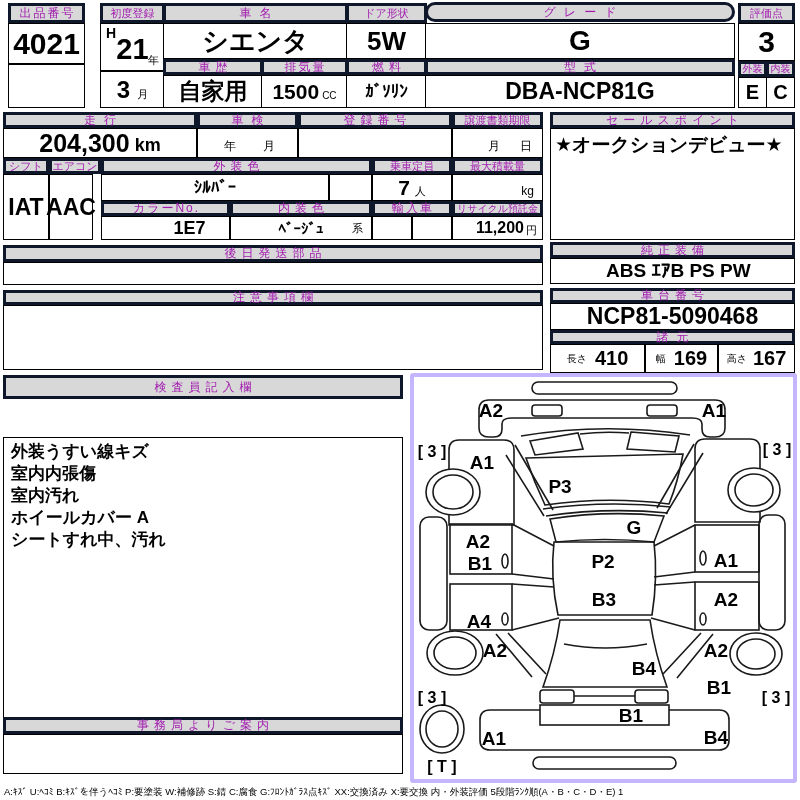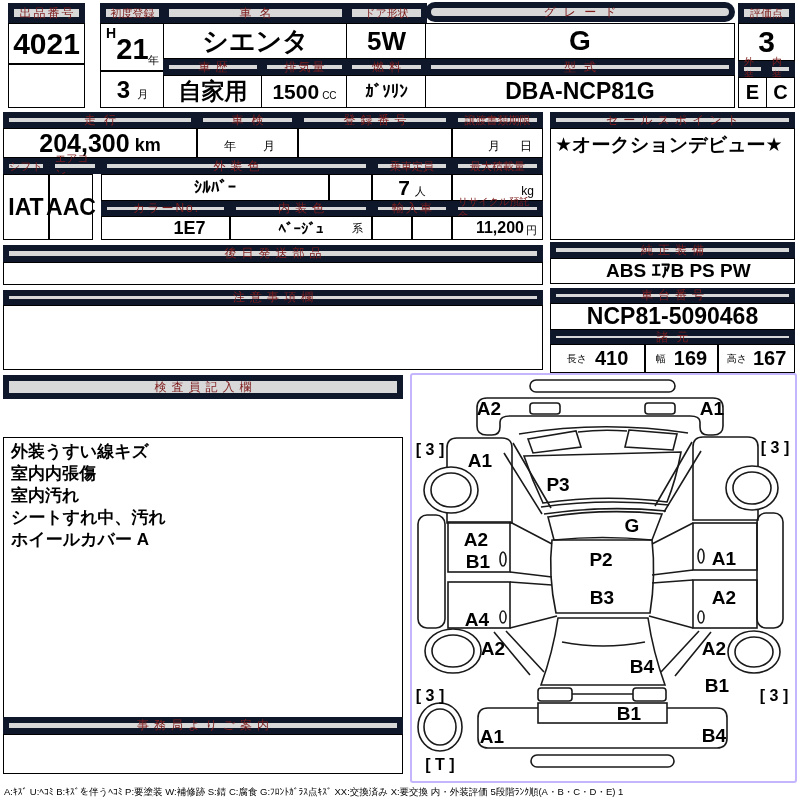--- a/index.html
+++ b/index.html
@@ -1,19 +1,19 @@
 <!DOCTYPE html>
 <html><head>
 <meta charset="utf-8">
 <style>
   html,body{margin:0;padding:0;background:#fff;}
   #sheet{position:relative;width:800px;height:800px;background:#fff;overflow:hidden;
          font-family:"Liberation Sans","DejaVu Sans",sans-serif;color:#000;}
-  .hdr{position:absolute;box-sizing:border-box;border:6px solid #0f172a;background:#d8d8d8;
-       display:flex;align-items:center;justify-content:center;font-size:12px;color:#7f1d1d;}
+  .hdr{position:absolute;box-sizing:border-box;border:3px solid #0f172a;background:#d8d8d8;
+       display:flex;align-items:center;justify-content:center;font-size:12px;color:#a21caf;}
   .cell{position:absolute;box-sizing:border-box;border:1px solid #000;background:#fff;
         display:flex;align-items:center;justify-content:center;}
   .b{font-weight:bold;}
   .ls2{letter-spacing:2px;text-indent:2px;}
   .ls5{letter-spacing:5px;text-indent:5px;}
   .ls8{letter-spacing:8px;text-indent:8px;}
   .small{font-size:11px;font-weight:normal;}
   .notes{flex-direction:column;align-items:flex-start;justify-content:flex-start;
          padding:3px 7px;font-size:17px;font-weight:bold;line-height:22px;}
   .legend{position:absolute;left:4px;top:786px;width:792px;font-size:9.5px;white-space:nowrap;}
@@ -147,27 +147,27 @@
   <div class="cell" style="left:718px;top:344px;width:77px;height:29px;gap:6px;">
     <span style="font-size:10px;">高さ</span>
     <span class="b" style="font-size:20px;">167</span>
   </div>
 
   <div class="hdr ls5" style="left:3px;top:375px;width:400px;height:24px;">検査員記入欄</div>
   <div class="cell notes" style="left:3px;top:393px;width:400px;height:320px;margin-top:44px;">
     <span>外装うすい線キズ</span>
     <span>室内内張傷</span>
     <span>室内汚れ</span>
+    <span>ホイールカバー A</span>
     <span>シートすれ中、汚れ</span>
-    <span>ホイールカバー A</span>
   </div>
   <div class="hdr ls5" style="left:3px;top:717px;width:400px;height:17px;">事務局よりご案内</div>
   <div class="cell" style="left:3px;top:734px;width:400px;height:40px;"></div>
 
-  <div style="position:absolute;left:410px;top:373px;width:387px;height:410px;box-sizing:border-box;border:2px solid #c4b5fd;border-radius:3px;">
+  <div style="position:absolute;left:410px;top:373px;width:387px;height:410px;box-sizing:border-box;border:4px solid #c4b5fd;border-radius:3px;">
     <svg width="383" height="406" viewBox="412 375 383 406">
       <g fill="none" stroke="#1a1a1a" stroke-width="1.6">
 
         <rect x="530" y="380" width="145" height="12" rx="6"></rect>
 
         <path d="M 487 398 L 713 398 Q 723 398 723 408 L 723 426 Q 723 435 713 435 L 708 435 Q 700 435 700 427 L 700 422 Q 700 416 690 416 L 510 416 Q 500 416 500 422 L 500 427 Q 500 435 492 435 L 487 435 Q 477 435 477 426 L 477 408 Q 477 398 487 398 Z"></path>
         <rect x="530" y="403" width="30" height="11" rx="3"></rect>
         <rect x="645" y="403" width="30" height="11" rx="3"></rect>
 
         <path d="M 519 434 Q 603 420 688 433"></path>

